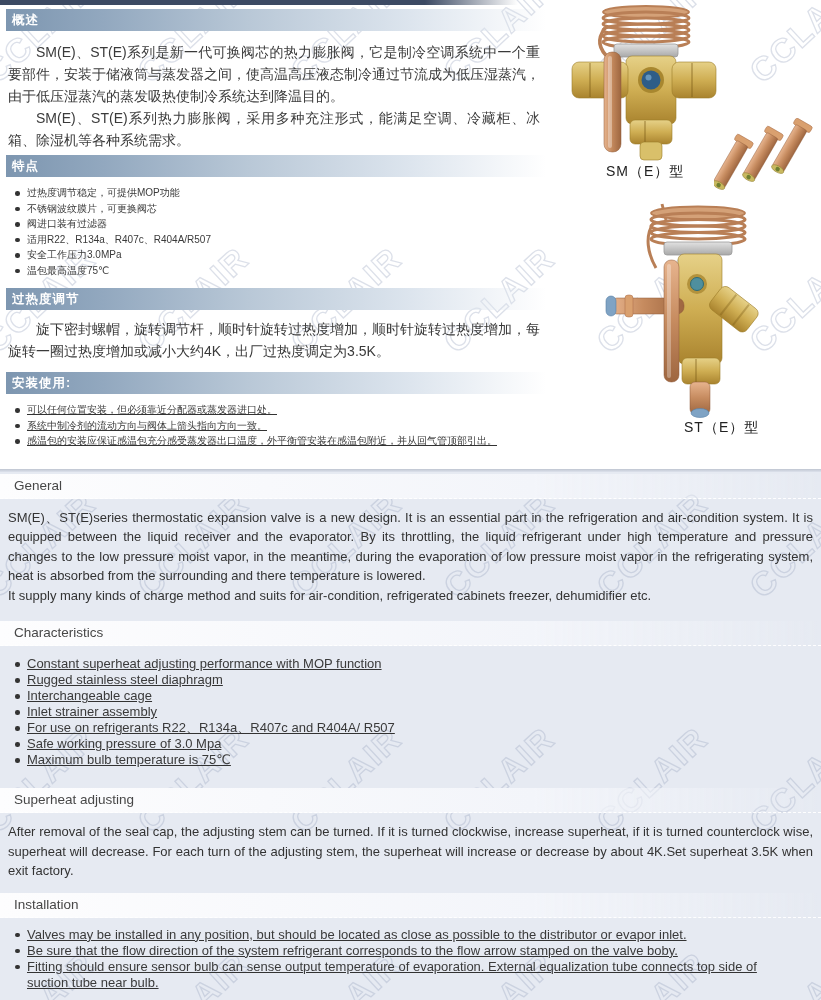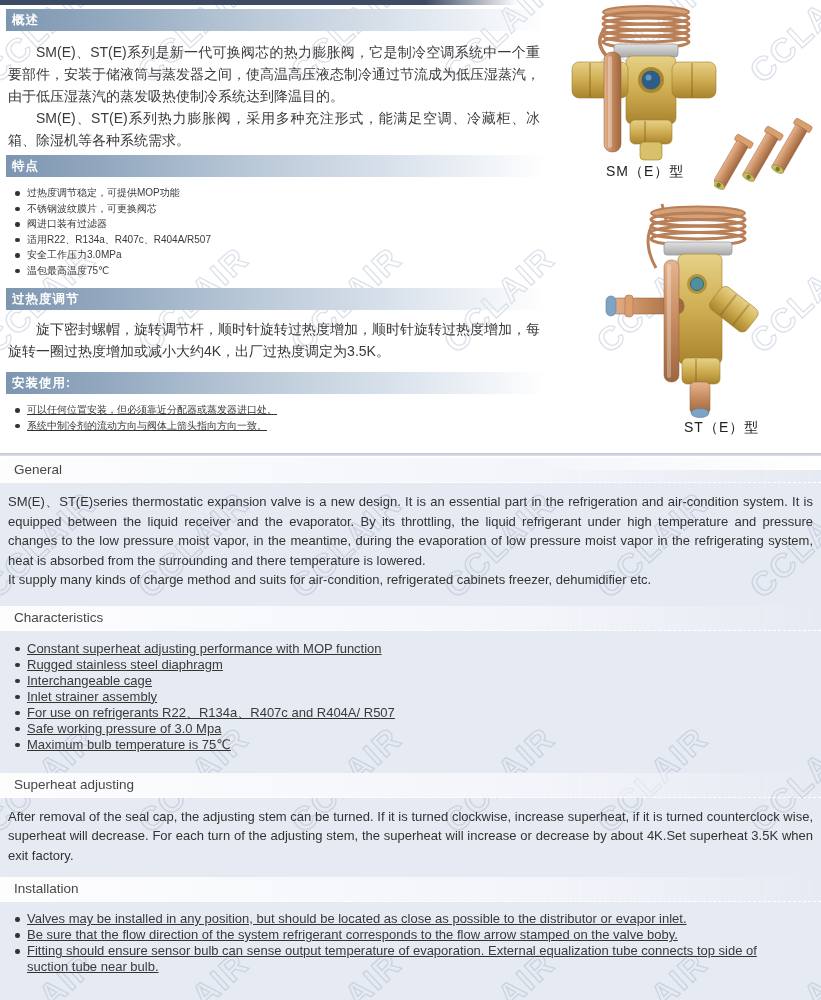--- a/index.html
+++ b/index.html
@@ -169,20 +169,21 @@
       <li>温包最高温度75℃</li>
     </ul>
 
     <div class="cn-bar mt10">过热度调节</div>
     <p class="cn-para" style="margin-top:8px">旋下密封螺帽，旋转调节杆，顺时针旋转过热度增加，顺时针旋转过热度增加，每旋转一圈过热度增加或减小大约4K，出厂过热度调定为3.5K。</p>
 
     <div class="cn-bar mt10">安装使用:</div>
     <ul class="blist wfull">
       <li>可以任何位置安装，但必须靠近分配器或蒸发器进口处。</li>
       <li>系统中制冷剂的流动方向与阀体上箭头指向方向一致。</li>
+      <li>感温包的安装应保证感温包充分感受蒸发器出口温度，外平衡管安装在感温包附近，并从回气管顶部引出。</li>
     </ul>
 
     <div class="en">
       <div class="en-topline"></div>
 
       <div class="en-band">General</div>
       <p class="en-para">SM(E)、ST(E)series thermostatic expansion valve is a new design. It is an essential part in the refrigeration and air-condition system. It is equipped between the liquid receiver and the evaporator. By its throttling, the liquid refrigerant under high temperature and pressure changes to the low pressure moist vapor, in the meantime, during the evaporation of low pressure moist vapor in the refrigerating system, heat is absorbed from the surrounding and there temperature is lowered.</p>
       <p class="en-para nogap">It supply many kinds of charge method and suits for air-condition, refrigerated cabinets freezer, dehumidifier etc.</p>
 
       <div class="en-band mt16">Characteristics</div>

